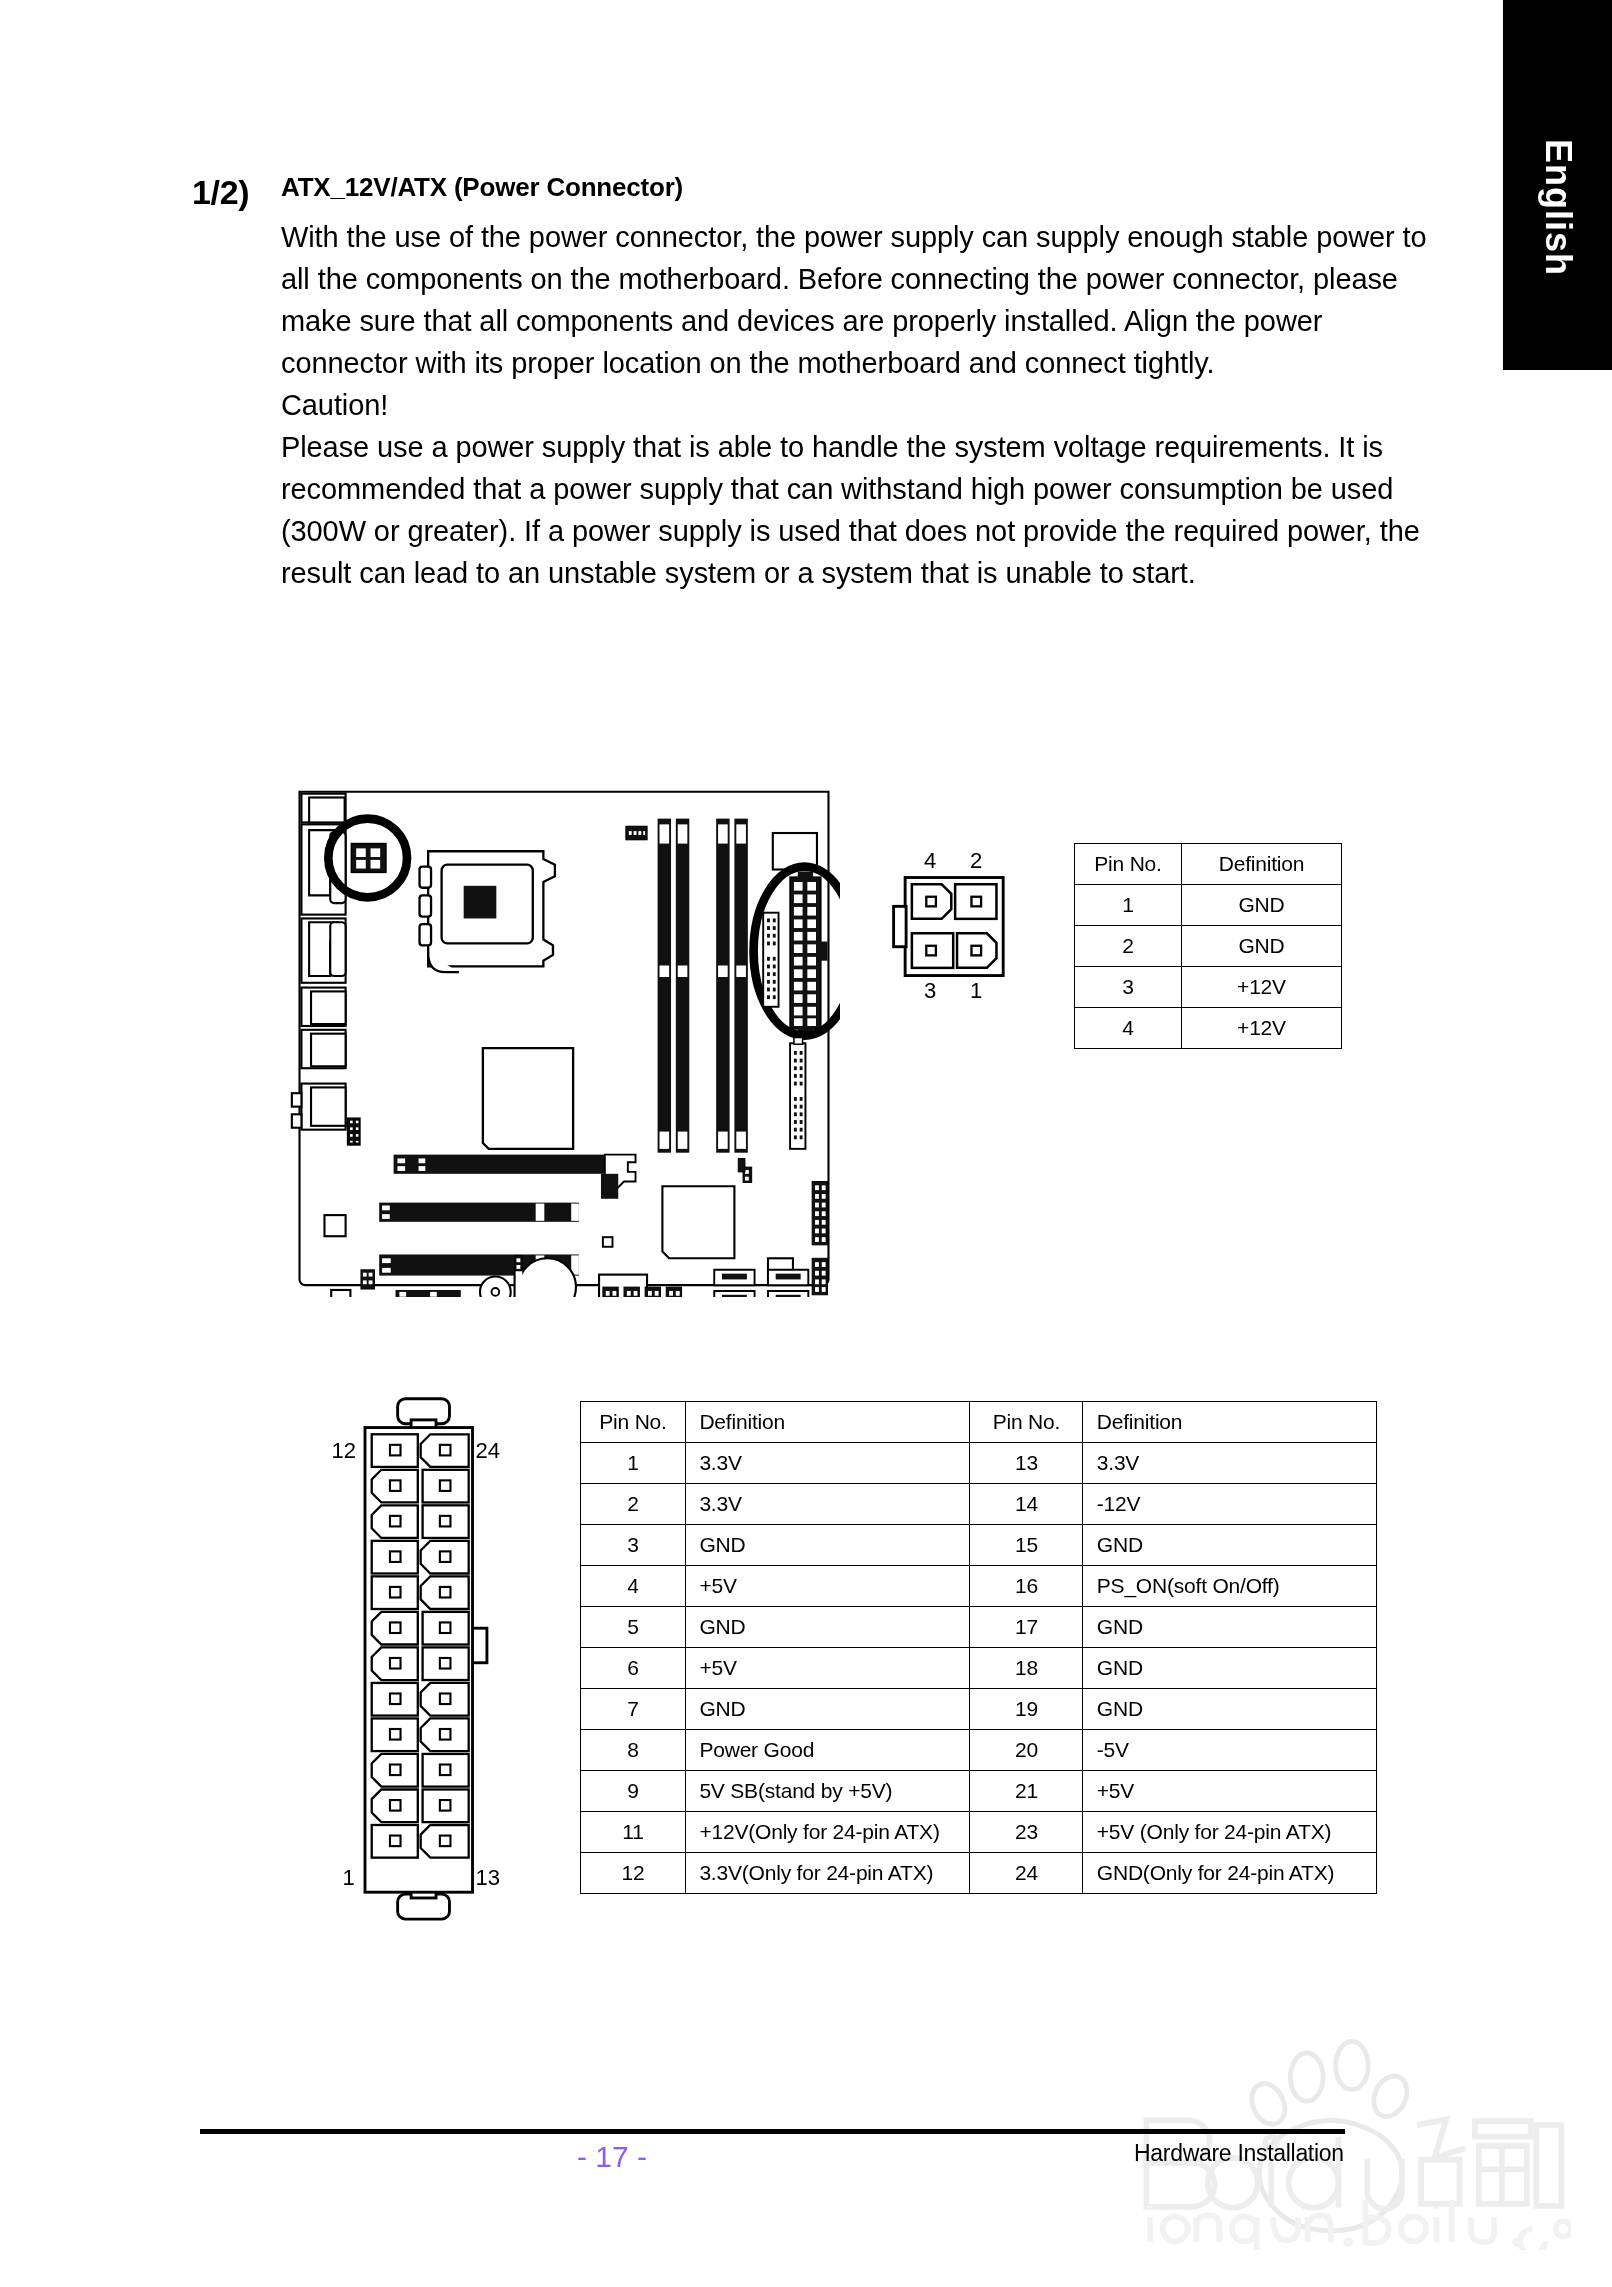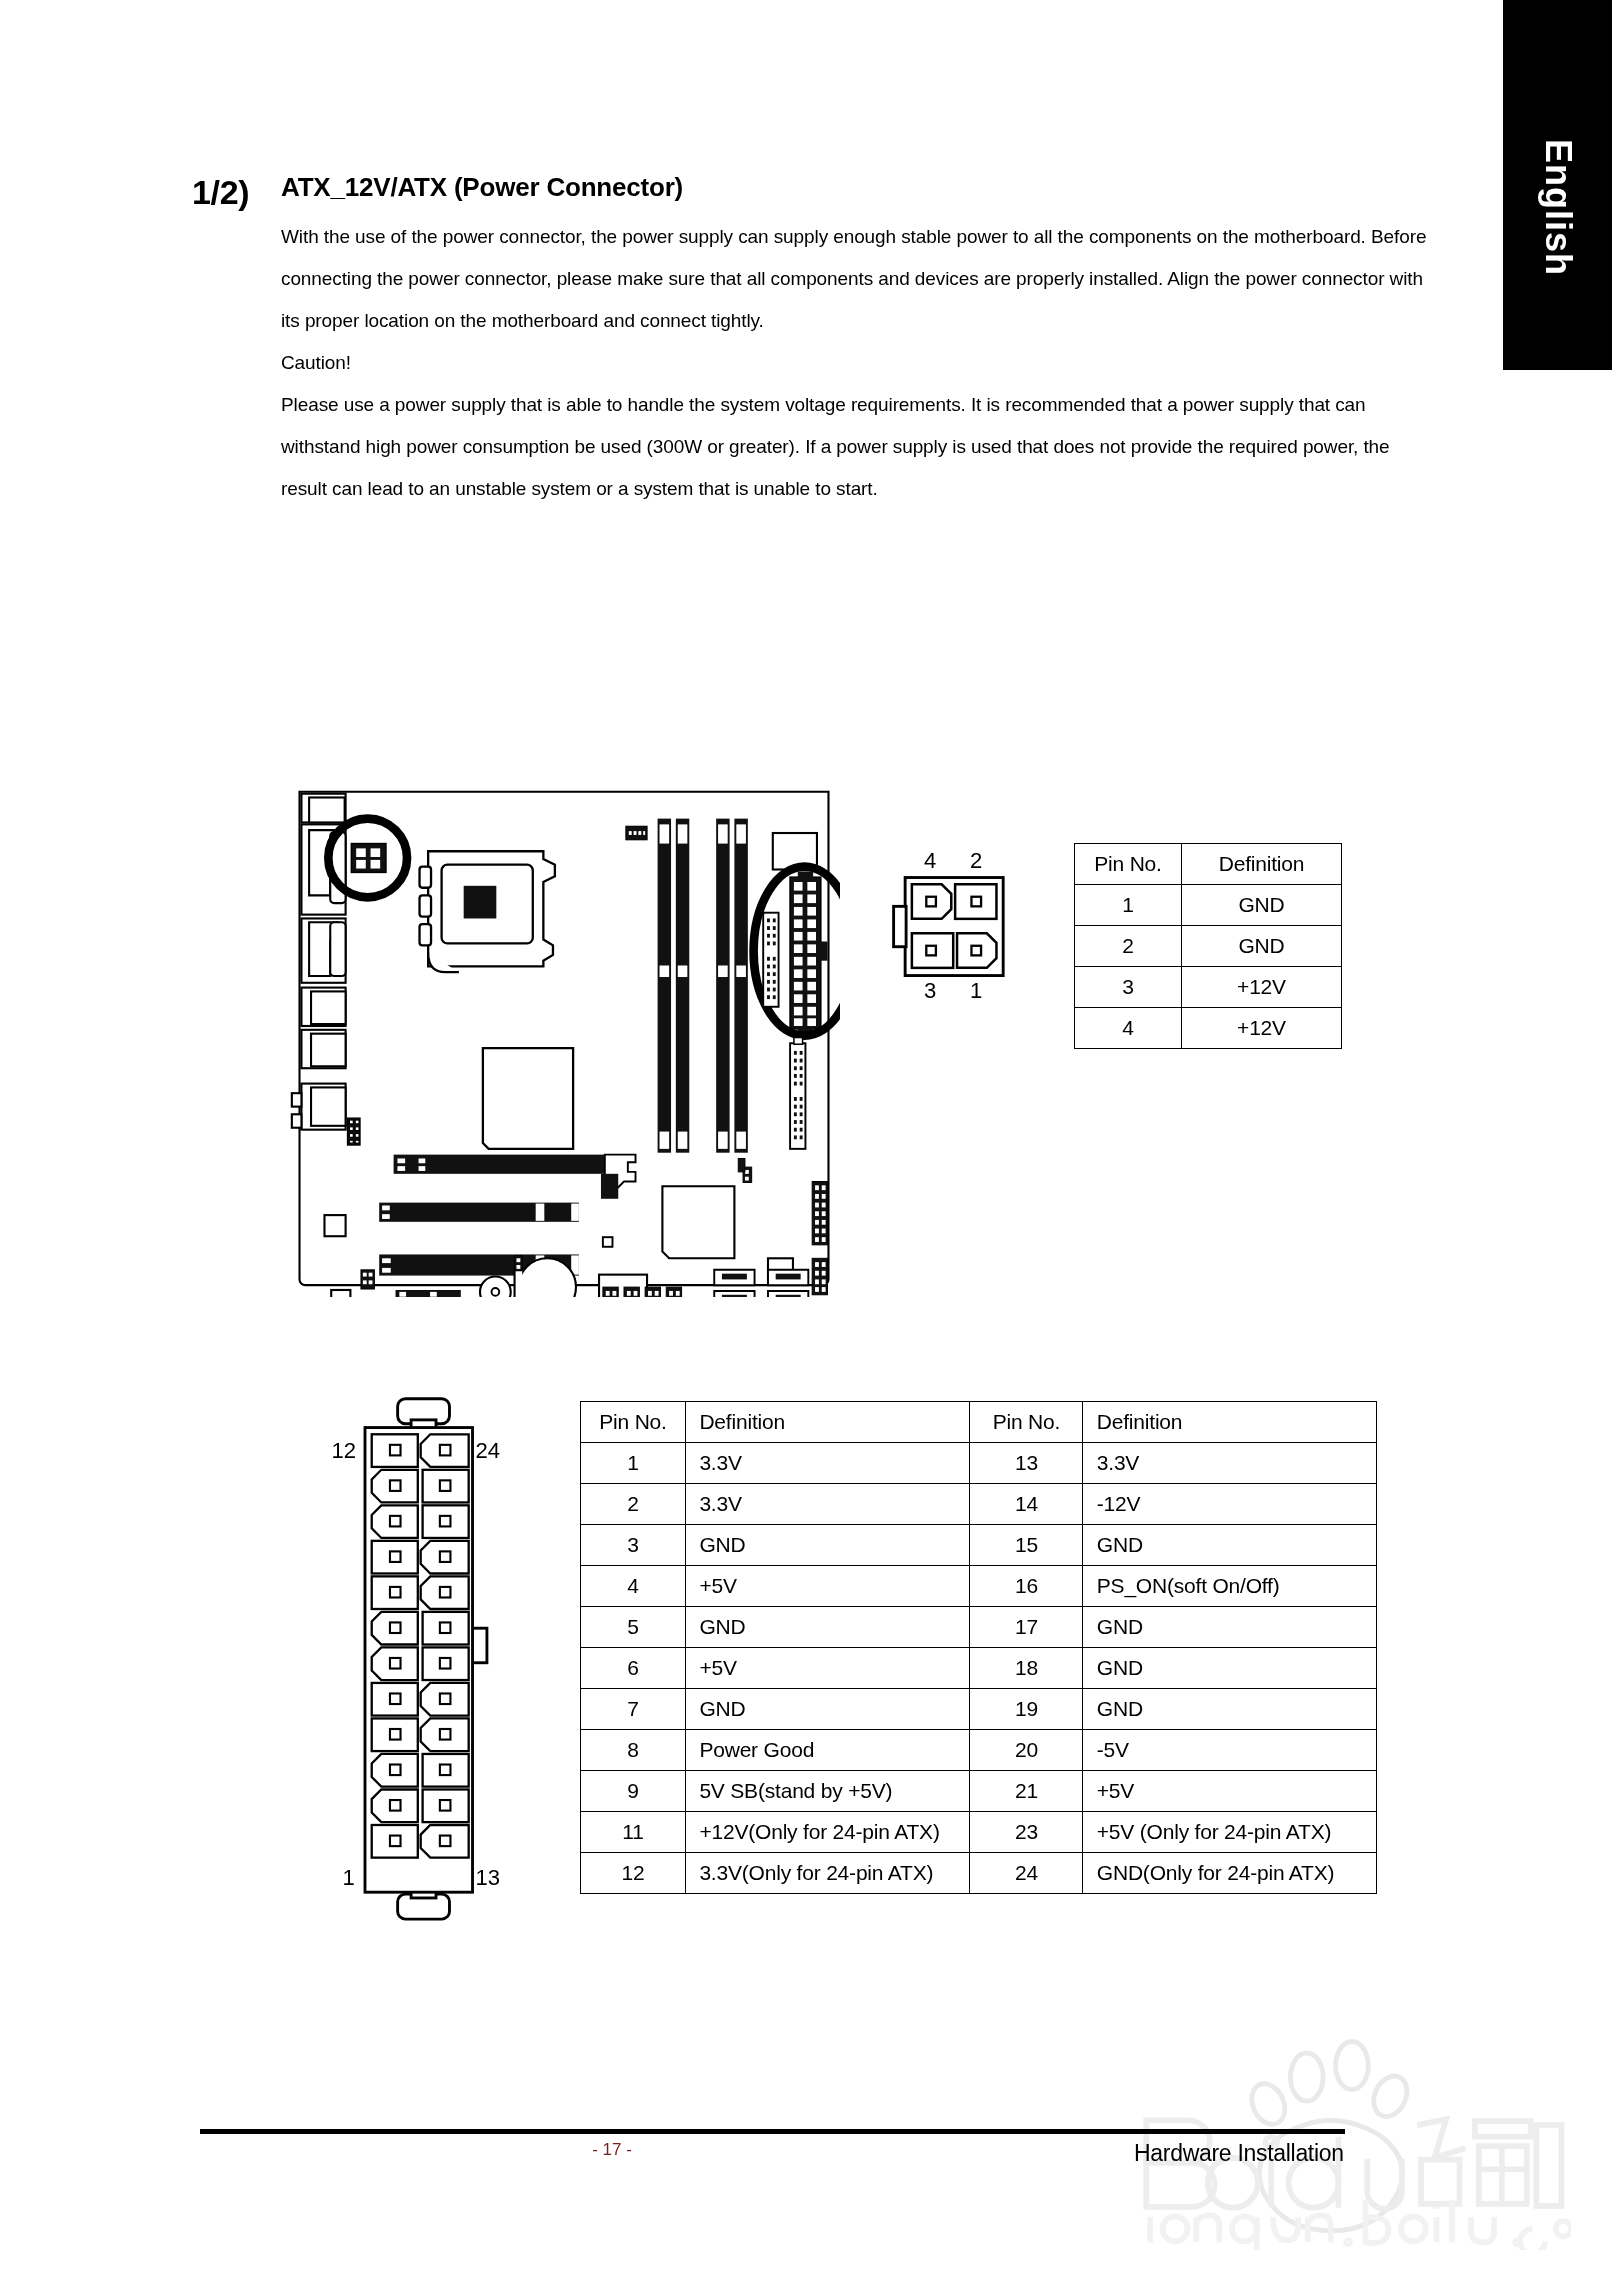--- a/index.html
+++ b/index.html
@@ -31,21 +31,21 @@
     font-size:34px;font-weight:bold;color:#000;letter-spacing:-0.3px;
   }
   .sec-title{
     position:absolute;left:281px;top:172px;
     font-size:26px;font-weight:bold;color:#000;letter-spacing:-0.2px;
   }
 
   
   .body-copy{
     position:absolute;left:281px;top:216px;width:1148px;
-    font-size:19px;line-height:42px;color:#000;letter-spacing:-0.1px;
+    font-size:29px;line-height:42px;color:#000;letter-spacing:-0.1px;
   }
   .body-copy p{margin:0;}
 
   
   .mb-fig{position:absolute;left:288px;top:778px;width:552px;height:519px;}
   .mb-fig svg{display:block;}
 
   
   .atx12-fig{position:absolute;left:884px;top:841px;width:173px;height:173px;}
 
@@ -78,21 +78,21 @@
 
   
   .atx24-fig{position:absolute;left:317px;top:1364px;width:240px;height:586px;}
 
   
   .footer-rule{
     position:absolute;left:200px;top:2129px;width:1145px;height:4.8px;background:#000;
   }
   .footer-page{
     position:absolute;left:0;top:2140px;width:1436px;text-align:center;
-    font-size:17px;color:#7f1d1d;letter-spacing:0px;
+    font-size:30px;color:#8b5cf6;letter-spacing:0px;
   }
   .footer-page span{position:relative;left:-106px;}
   .footer-right{
     position:absolute;left:1134px;top:2140px;width:403px;text-align:left;
     font-size:23px;color:#000;letter-spacing:-0.3px;
   }
 
   
   .watermark{
     position:absolute;left:1129px;top:2029px;width:442px;height:221px;

